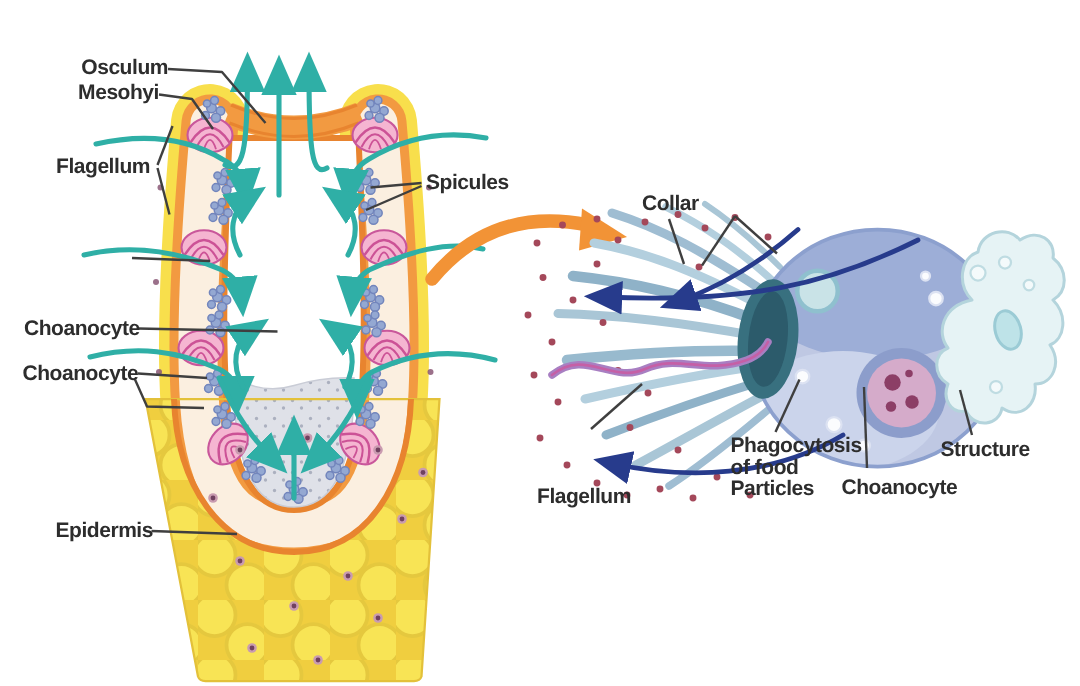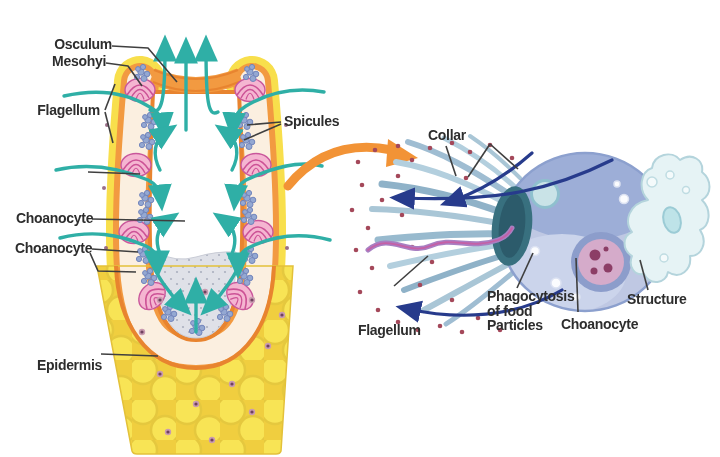--- a/index.html
+++ b/index.html
@@ -305,21 +305,21 @@
     <path d="M648,290 L640,260"></path>
   </g>
 </svg>
 
 
   <div class="lbl alr" style="left:50px;top:37px;width:62px;">Osculum</div>
   <div class="lbl alr" style="left:40px;top:54px;width:66px;">Mesohyi</div>
   <div class="lbl alr" style="left:28px;top:103px;width:72px;">Flagellum</div>
   <div class="lbl" style="left:16px;top:211px;">Choanocyte</div>
   <div class="lbl" style="left:15px;top:241px;">Choanocyte</div>
-  <div class="lbl" style="left:37px;top:346px;margin-top:12px;">Epidermis</div>
+  <div class="lbl" style="left:37px;top:346px;">Epidermis</div>
   <div class="lbl" style="left:284px;top:114px;">Spicules</div>
 
   <div class="lbl" style="left:428px;top:128px;">Collar</div>
   <div class="lbl" style="left:358px;top:287px;margin-top:36px;">Flagellum</div>
   <div class="lbl wrap" style="left:487px;top:289px;width:90px;">Phagocytosis of food Particles</div>
   <div class="lbl" style="left:561px;top:317px;">Choanocyte</div>
   <div class="lbl" style="left:627px;top:292px;">Structure</div>
 </div>
 
 </body></html>

